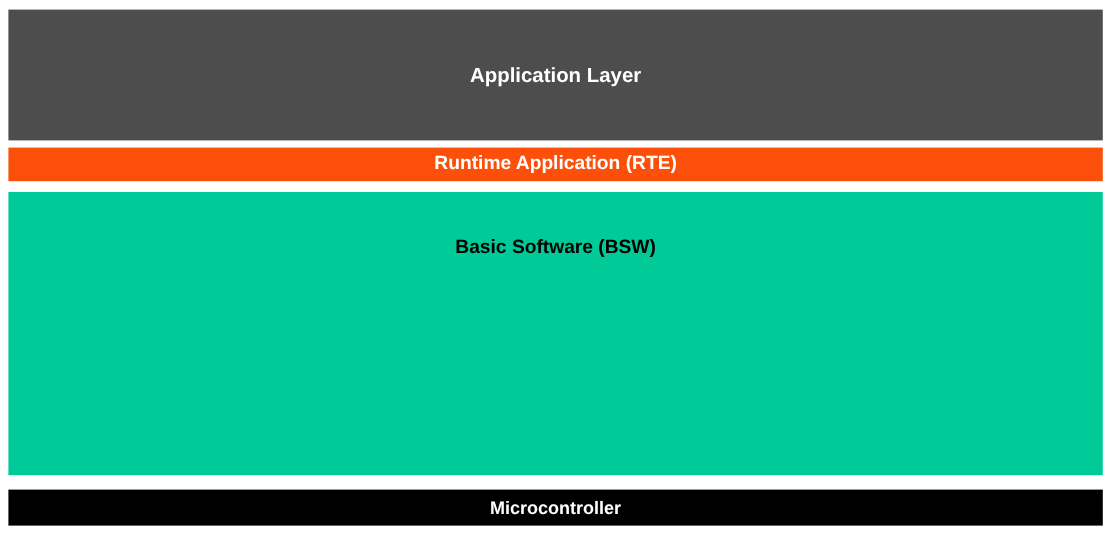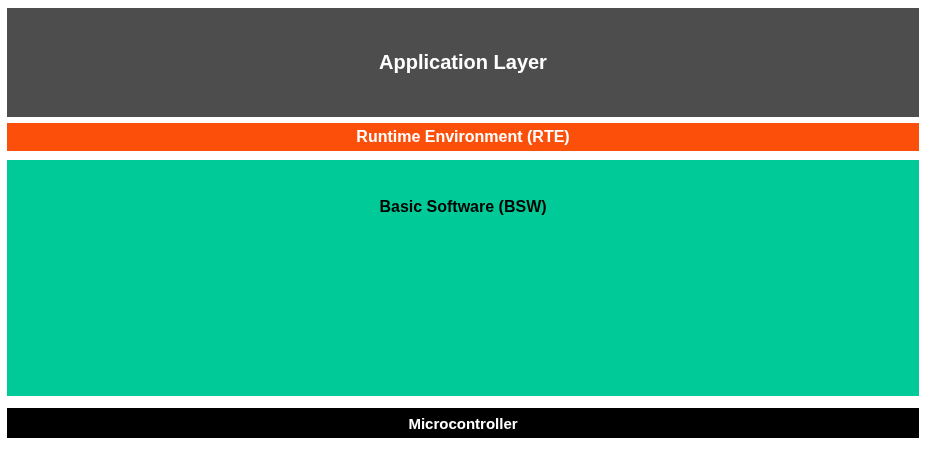--- a/index.html
+++ b/index.html
@@ -26,21 +26,21 @@
     display: flex;
     align-items: center;
     justify-content: center;
     box-sizing: border-box;
     font-weight: bold;
   }
   .layer-application {
     height: 109px;
     background: #4d4d4d;
     color: #ffffff;
-    font-size: 20px;
+    font-size: 17px;
     margin-bottom: 6px;
   }
   .layer-rte {
     height: 28px;
     background: #fc500a;
     color: #ffffff;
     font-size: 16px;
     margin-bottom: 9px;
   }
   .layer-bsw {
@@ -66,21 +66,21 @@
 <body>
 
 <div class="canvas">
   <div class="stack">
 
     <div class="layer layer-application">
       <span class="layer-label">Application Layer</span>
     </div>
 
     <div class="layer layer-rte">
-      <span class="layer-label">Runtime Environment (RTE)</span>
+      <span class="layer-label">Runtime Application (RTE)</span>
     </div>
 
     <div class="layer layer-bsw">
       <span class="layer-label">Basic Software (BSW)</span>
     </div>
 
     <div class="layer layer-mcu">
       <span class="layer-label">Microcontroller</span>
     </div>
 

